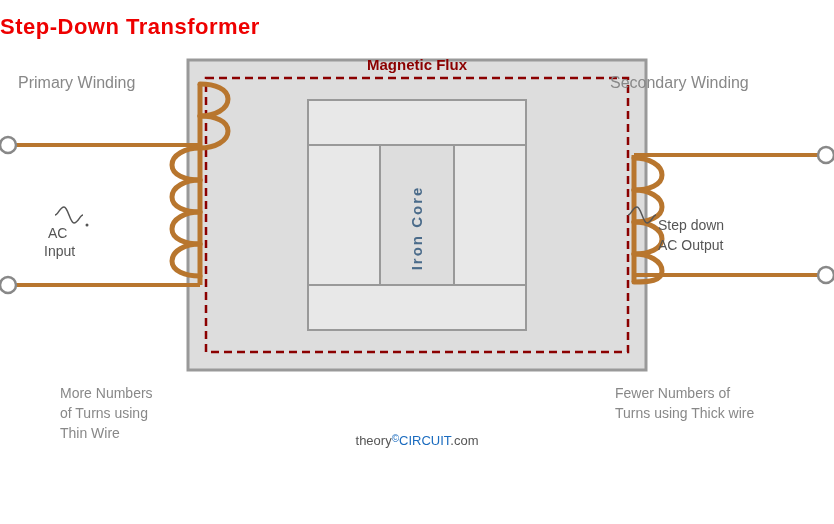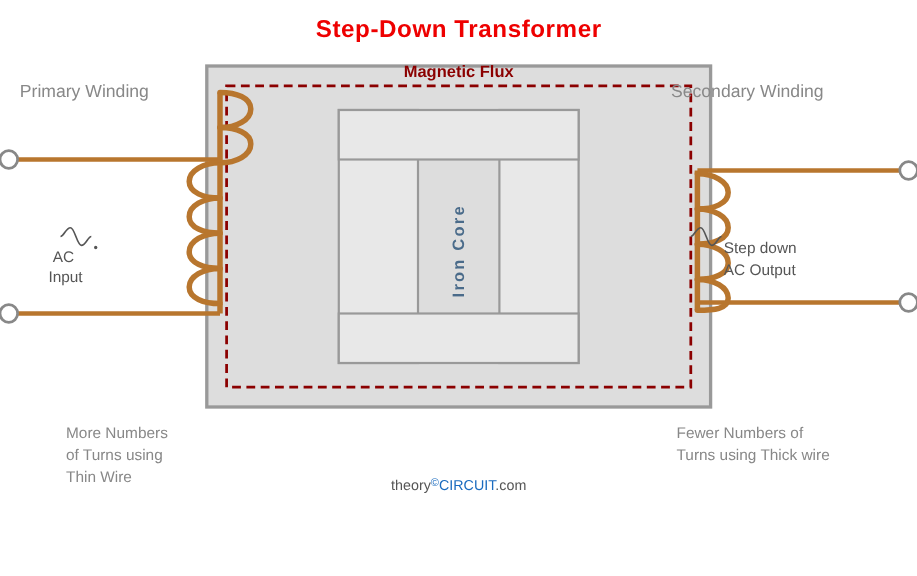--- a/index.html
+++ b/index.html
@@ -6,21 +6,20 @@
     body {
       width: 834px;
       height: 524px;
       background: #fff;
       font-family: Arial, sans-serif;
       position: relative;
       overflow: hidden;
     }
 
     .page-title {
-      text-align: center;
       color: #e00;
       font-size: 22px;
       font-weight: bold;
       padding-top: 14px;
       letter-spacing: 0.5px;
     }
 
     svg.diagram-svg {
       position: absolute;
       top: 0;

